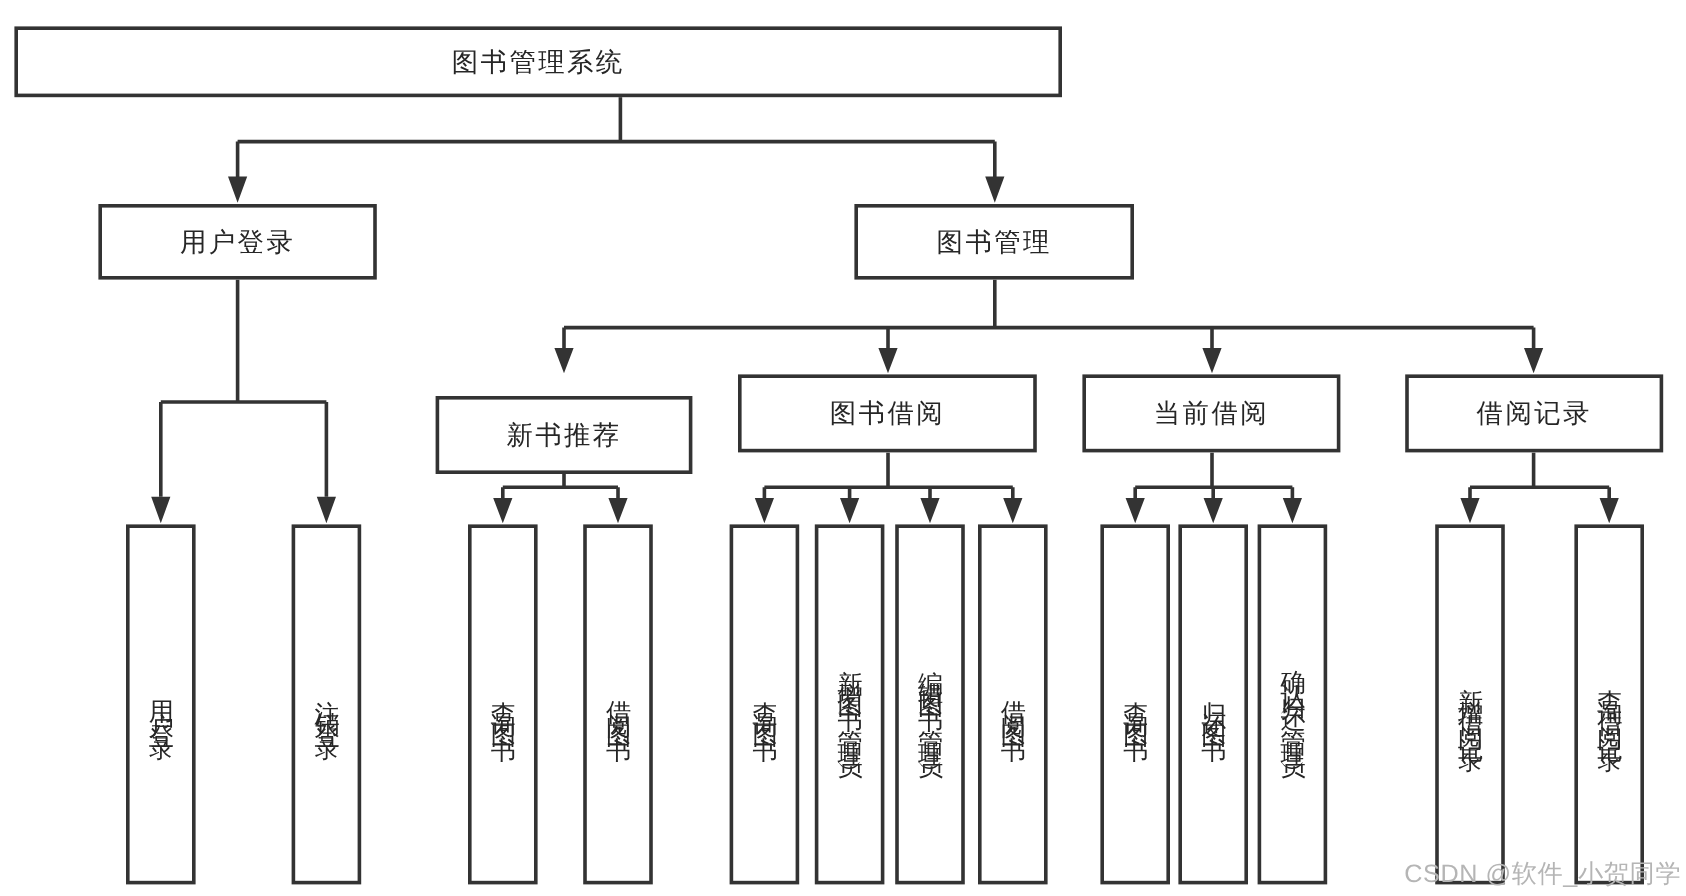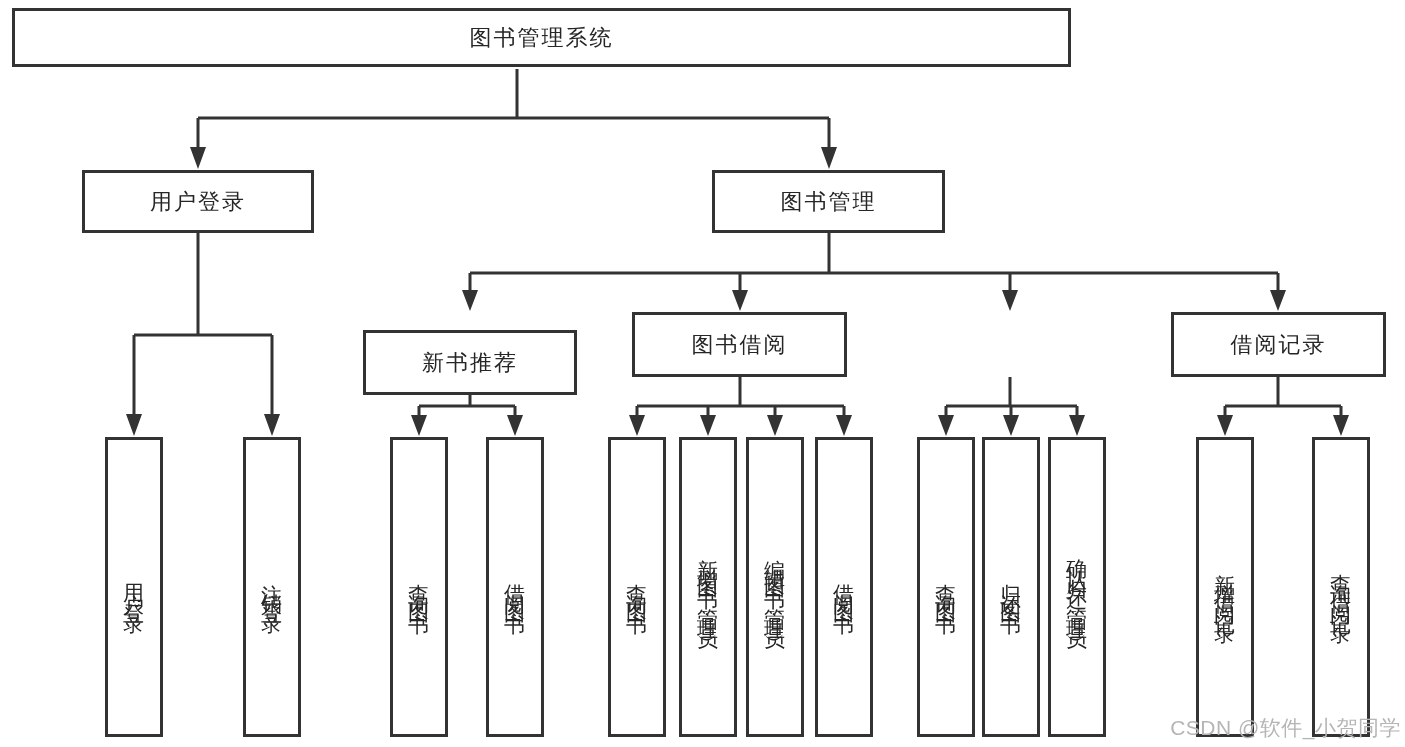--- a/index.html
+++ b/index.html
@@ -74,36 +74,39 @@
       <path d="M190 147 L206 147 L198 169 Z M821 147 L837 147 L829 169 Z"></path>
       <path d="M126 414 L142 414 L134 436 Z M264 414 L280 414 L272 436 Z"></path>
       <path d="M462 290 L478 290 L470 311 Z M732 290 L748 290 L740 311 Z M1002 290 L1018 290 L1010 311 Z M1270 290 L1286 290 L1278 311 Z"></path>
       <path d="M411 415 L427 415 L419 436 Z M507 415 L523 415 L515 436 Z"></path>
       <path d="M629 415 L645 415 L637 436 Z M700 415 L716 415 L708 436 Z M767 415 L783 415 L775 436 Z M836 415 L852 415 L844 436 Z"></path>
       <path d="M938 415 L954 415 L946 436 Z M1003 415 L1019 415 L1011 436 Z M1069 415 L1085 415 L1077 436 Z"></path>
       <path d="M1217 415 L1233 415 L1225 436 Z M1333 415 L1349 415 L1341 436 Z"></path>
     </g>
   </svg>
 
-  <div class="node hnode" style="left:12px; top:8px; width:1059px; height:59px;">
+  <div class="node hnode" style="left:12px; top:22px; width:873px; height:59px;">
     <span>图书管理系统</span>
   </div>
 
   <div class="node hnode" style="left:82px; top:170px; width:232px; height:63px;">
     <span>用户登录</span>
   </div>
   <div class="node hnode" style="left:712px; top:170px; width:233px; height:63px;justify-content:center;">
     <span>图书管理</span>
   </div>
 
   <div class="node hnode" style="left:363px; top:312px; width:214px; height:65px;margin-top:18px;">
     <span>新书推荐</span>
   </div>
-  <div class="node hnode" style="left:632px; top:312px; width:215px; height:65px;text-align:right;">
+  <div class="node hnode" style="left:615px; top:312px; width:249px; height:65px;text-align:right;">
     <span>图书借阅</span>
+  </div>
+  <div class="node hnode" style="left:902px; top:312px; width:215px; height:65px;">
+    <span>当前借阅</span>
   </div>
   <div class="node hnode" style="left:1171px; top:312px; width:215px; height:65px;">
     <span>借阅记录</span>
   </div>
 
   <div class="node vnode" style="left:105px; top:437px; width:58px; height:300px;">
     <span>用户登录</span>
   </div>
   <div class="node vnode" style="left:243px; top:437px; width:58px; height:300px;">
     <span>注销登录</span>

